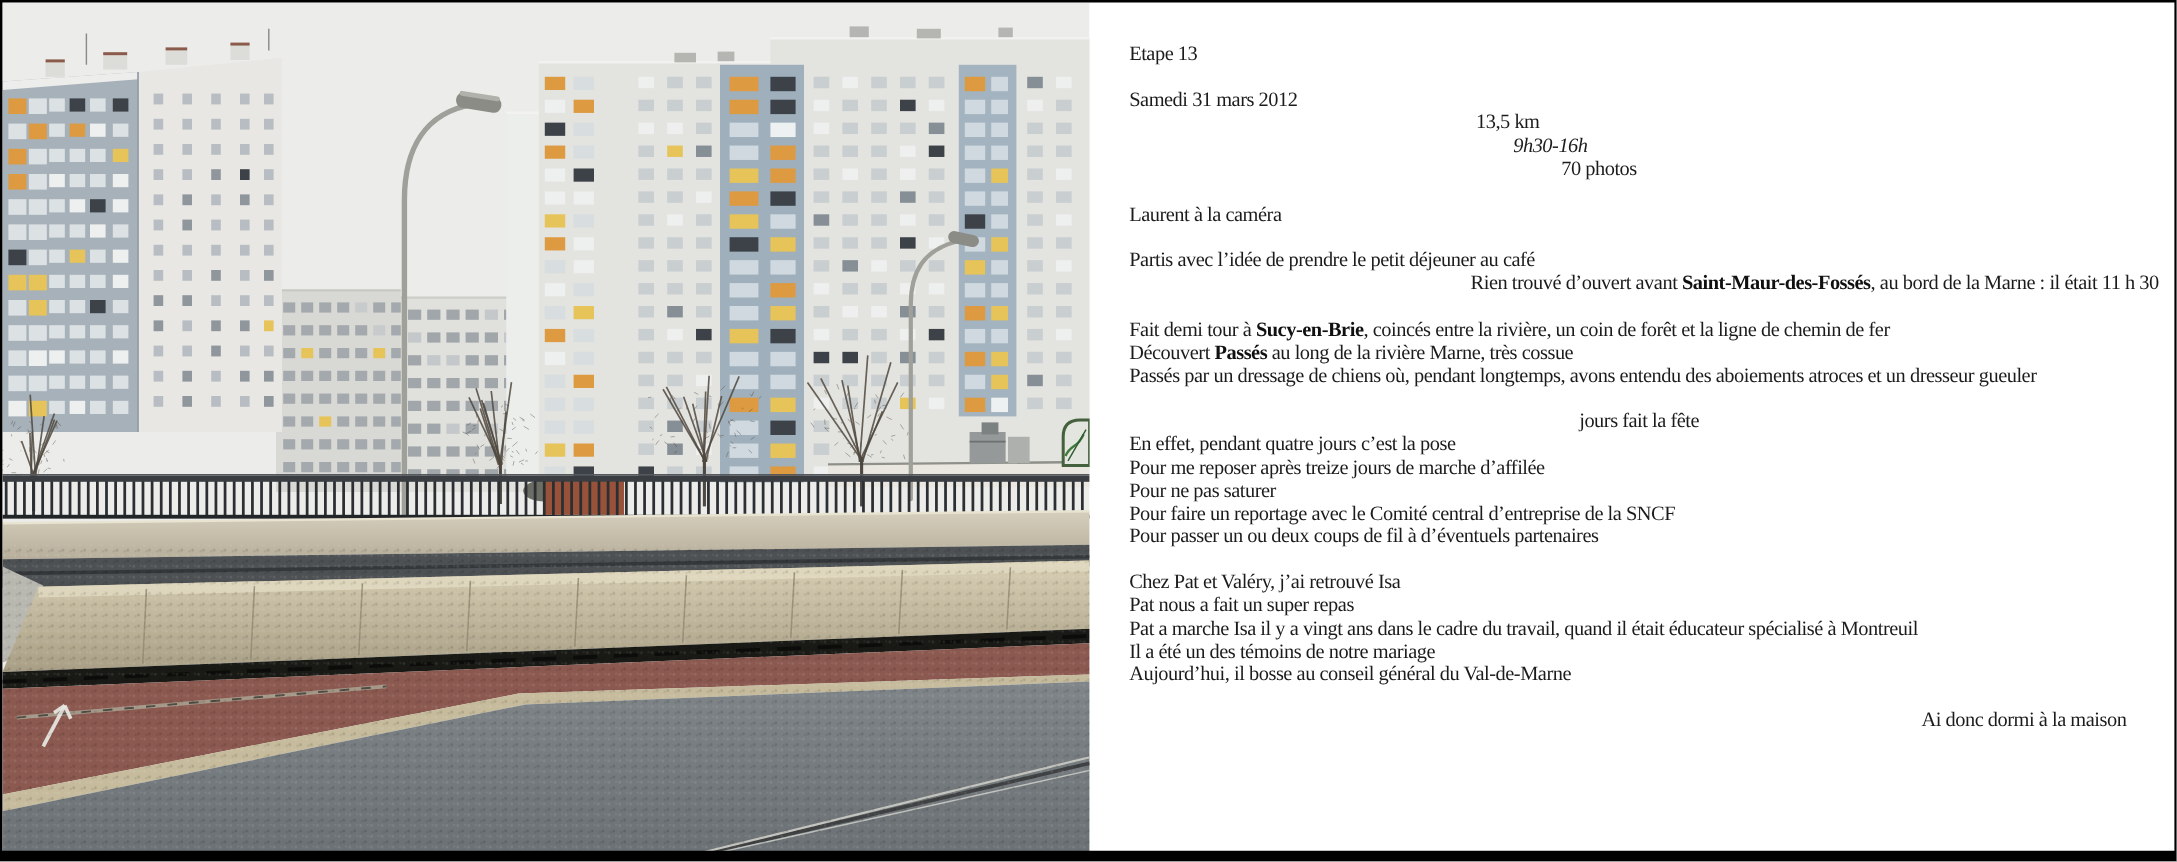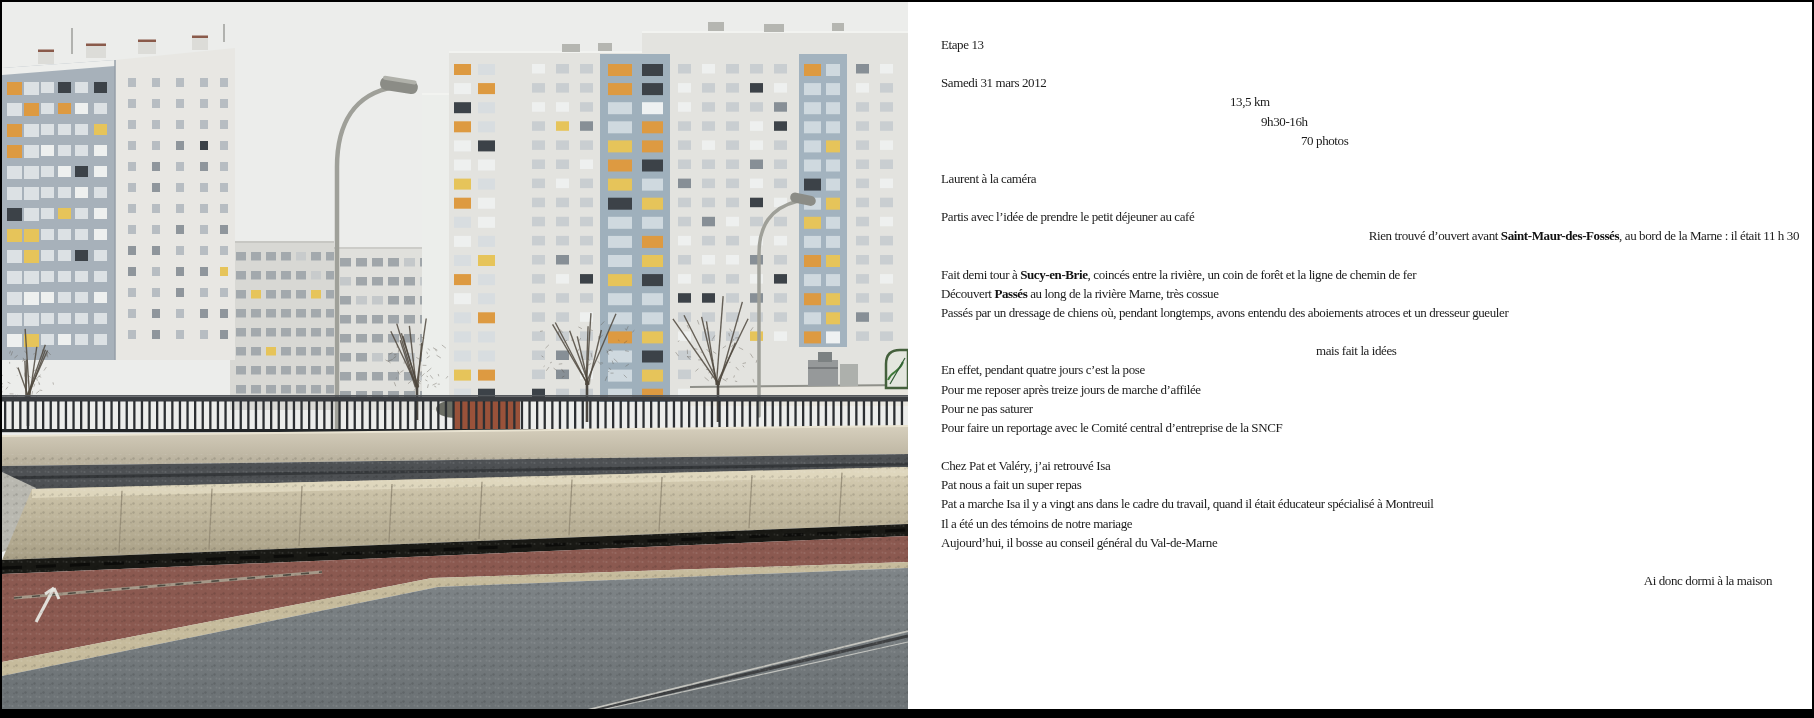--- a/index.html
+++ b/index.html
@@ -9,21 +9,21 @@
   }
   .frame{
     position:absolute;inset:0;pointer-events:none;z-index:50;
     border:2px solid #000;border-bottom:9px solid #000;
   }
   .photo{
     position:absolute;left:2px;top:2px;width:906px;height:708px;
   }
   .journal{
     position:absolute;left:941px;top:35px;width:858px;
-    font-size:13px;line-height:19.15px;letter-spacing:-0.4px;color:#1c1c1c;
+    font-size:17px;line-height:19.15px;letter-spacing:-0.4px;color:#1c1c1c;
   }
   .jline{white-space:nowrap;height:19.15px;}
   .jline b{font-weight:700;color:#101010;}
 </style>
 </head>
 <body>
 
 <div class="canvas">
   <div class="photo">
     <svg id="photoSvg" width="906" height="708" viewBox="0 0 906 708" xmlns="http://www.w3.org/2000/svg">
@@ -1006,37 +1006,38 @@
           <line x1="52" y1="586" x2="57" y2="597" stroke="#e6e6e0" stroke-width="3" opacity="0.95"></line>
           <rect x="0" y="452" width="906" height="256" fill="url(#spk)"></rect>
         </g>
       </svg>
   </div>
   <div class="journal" id="journal">
       <div class="jline"><span>Etape 13</span></div>
       <div class="jline">&nbsp;</div>
       <div class="jline"><span>Samedi 31 mars 2012</span></div>
       <div class="jline" style="padding-left: 289px;"><span>13,5 km</span></div>
-      <div class="jline" style="padding-left: 320px;"><span>9h30-16h</span></div>
+      <div class="jline" style="padding-left: 320px; font-style: italic;"><span>9h30-16h</span></div>
       <div class="jline" style="padding-left: 360px;"><span>70 photos</span></div>
       <div class="jline">&nbsp;</div>
       <div class="jline"><span>Laurent à la caméra</span></div>
       <div class="jline">&nbsp;</div>
       <div class="jline"><span>Partis avec l’idée de prendre le petit déjeuner au café</span></div>
       <div class="jline" style="text-align: right;"><span>Rien trouvé d’ouvert avant </span><b>Saint-Maur-des-Fossés</b><span>, au bord de la Marne : il était 11 h 30</span></div>
       <div class="jline">&nbsp;</div>
       <div class="jline"><span>Fait demi tour à </span><b>Sucy-en-Brie</b><span>, coincés entre la rivière, un coin de forêt et la ligne de chemin de fer</span></div>
       <div class="jline"><span>Découvert </span><b>Passés</b><span> au long de la rivière Marne, très cossue</span></div>
       <div class="jline"><span>Passés par un dressage de chiens où, pendant longtemps, avons entendu des aboiements atroces et un dresseur gueuler</span></div>
       <div class="jline">&nbsp;</div>
-      <div class="jline" style="padding-left: 375px;"><span>mais fait la idées</span></div>
+      <div class="jline" style="padding-left: 375px;"><span>jours fait la fête</span></div>
       <div class="jline" style="text-align: left;"><span>En effet, pendant quatre jours c’est la pose</span></div>
       <div class="jline"><span>Pour me reposer après treize jours de marche d’affilée</span></div>
       <div class="jline"><span>Pour ne pas saturer</span></div>
       <div class="jline"><span>Pour faire un reportage avec le Comité central d’entreprise de la SNCF</span></div>
+      <div class="jline"><span>Pour passer un ou deux coups de fil à d’éventuels partenaires</span></div>
       <div class="jline">&nbsp;</div>
       <div class="jline"><span>Chez Pat et Valéry, j’ai retrouvé Isa</span></div>
       <div class="jline"><span>Pat nous a fait un super repas</span></div>
       <div class="jline"><span>Pat a marche Isa il y a vingt ans dans le cadre du travail, quand il était éducateur spécialisé à Montreuil</span></div>
       <div class="jline"><span>Il a été un des témoins de notre mariage</span></div>
       <div class="jline"><span>Aujourd’hui, il bosse au conseil général du Val-de-Marne</span></div>
       <div class="jline">&nbsp;</div>
       <div class="jline" style="text-align: right; padding-right: 27px;"><span>Ai donc dormi à la maison</span></div>
     </div>
   <div class="frame"></div>

